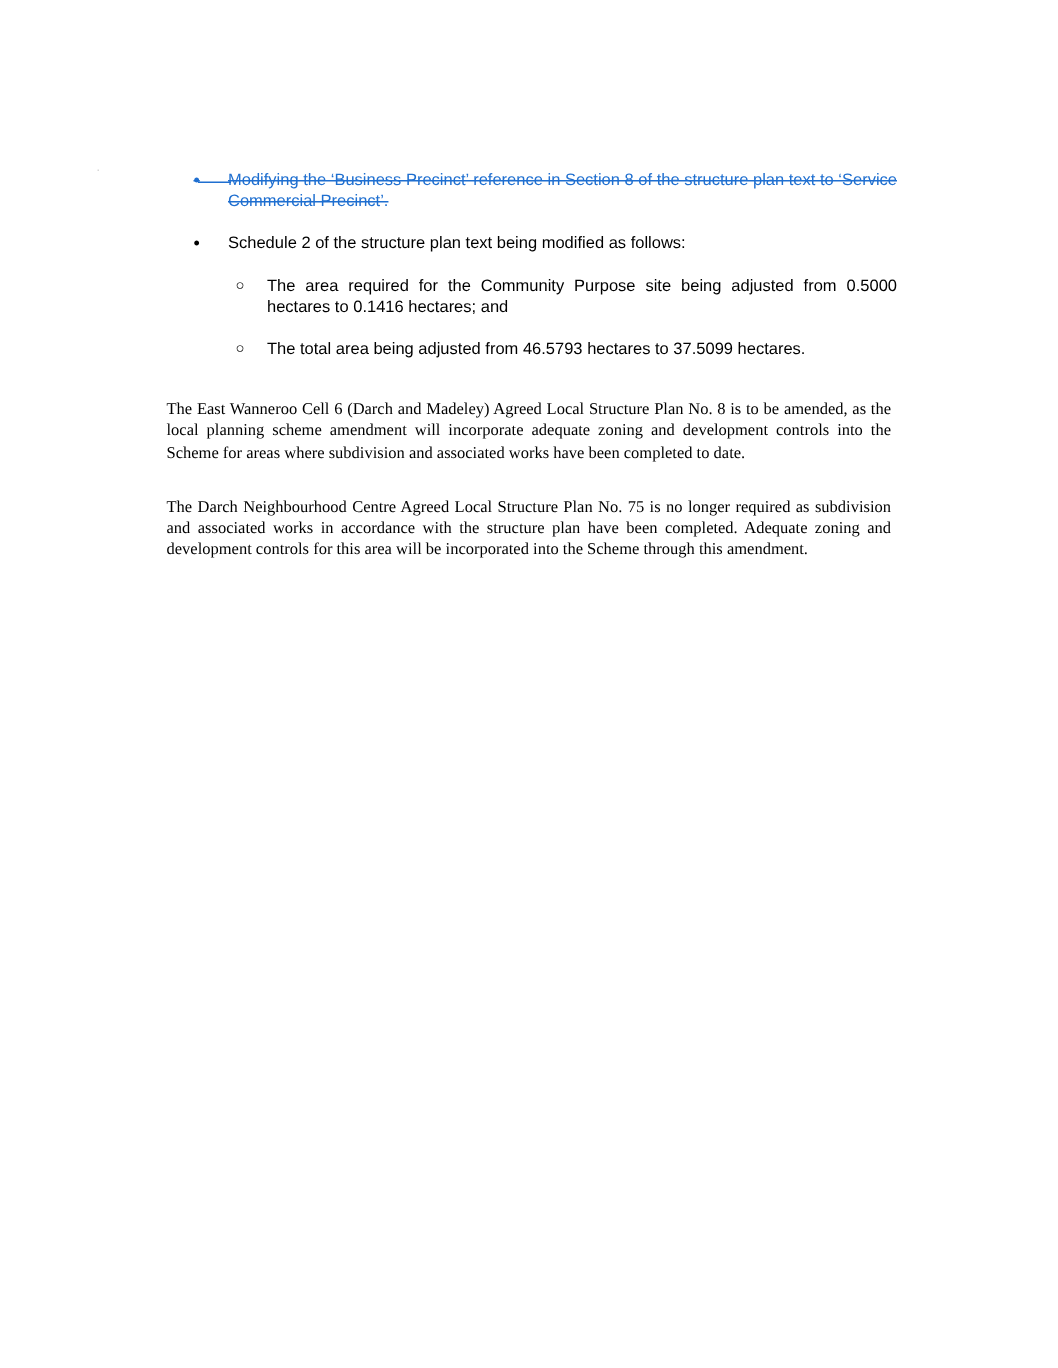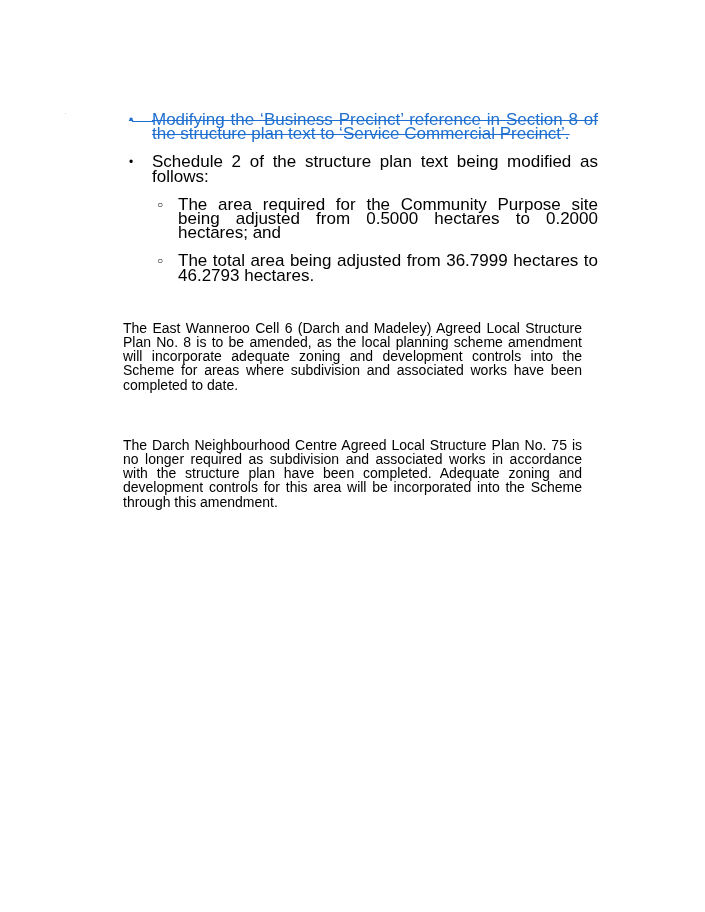--- a/index.html
+++ b/index.html
@@ -34,21 +34,21 @@
     align-items: start;
   }
 
   .marker {
     font-size: 11px;
     line-height: 14.2px;
     user-select: none;
   }
 
   .body {
-    font-size: 17px;
+    font-size: 11px;
     line-height: 14.2px;
     text-align: justify;
     text-justify: inter-word;
     hyphens: none;
   }
 
   
   .lvl1 { --indent: 23px; margin-left: 22px; }
   .lvl1 .marker { font-size: 12px; }
 
@@ -76,25 +76,26 @@
     position: absolute;
     left: 3px;
     right: -2px;
     top: 7.5px;
     height: 1px;
     background: var(--trackblue, #1f6fd0);
   }
 
   
   .para {
-    font-size: 14px;
+    font-size: 11px;
     line-height: 14.2px;
     text-align: justify;
     text-justify: inter-word;
-    margin: 16px;
+    margin: 4px;
+    font-family: Liberation Serif, serif;
   }
 
   
   .gap-bullet   { height: 14px; }
   .gap-sub      { height: 14px; }
   .gap-para     { height: 22px; }
   .gap-parapara { height: 14px; }
 
   
   .speck {
@@ -124,28 +125,28 @@
 
     <div class="li lvl1">
       <span class="marker">•</span>
       <span class="body">Schedule 2 of the structure plan text being modified as follows:</span>
     </div>
 
     <div class="gap-sub"></div>
 
     <div class="li lvl2">
       <span class="marker">○</span>
-      <span class="body">The area required for the Community Purpose site being adjusted from 0.5000 hectares to 0.2000 hectares; and</span>
+      <span class="body">The area required for the Community Purpose site being adjusted from 0.5000 hectares to 0.1416 hectares; and</span>
     </div>
 
     <div class="gap-sub"></div>
 
     <div class="li lvl2">
       <span class="marker">○</span>
-      <span class="body">The total area being adjusted from 36.7999 hectares to 46.2793 hectares.</span>
+      <span class="body">The total area being adjusted from 46.5793 hectares to 37.5099 hectares.</span>
     </div>
 
     <div class="gap-para"></div>
 
     <p class="para">The East Wanneroo Cell 6 (Darch and Madeley) Agreed Local Structure Plan No. 8 is to be amended, as the local planning scheme amendment will incorporate adequate zoning and development controls into the Scheme for areas where subdivision and associated works have been completed to date.</p>
 
     <div class="gap-parapara"></div>
 
     <p class="para">The Darch Neighbourhood Centre Agreed Local Structure Plan No. 75 is no longer required as subdivision and associated works in accordance with the structure plan have been completed. Adequate zoning and development controls for this area will be incorporated into the Scheme through this amendment.</p>
 

